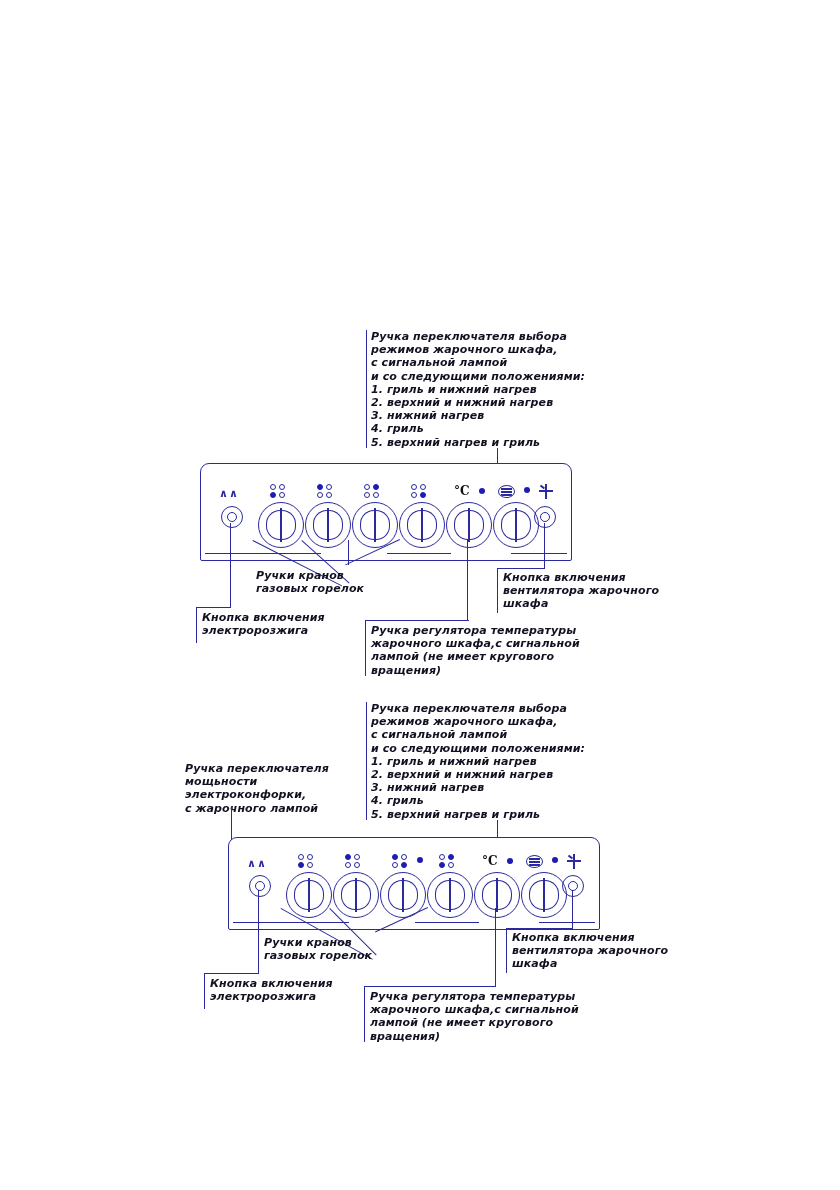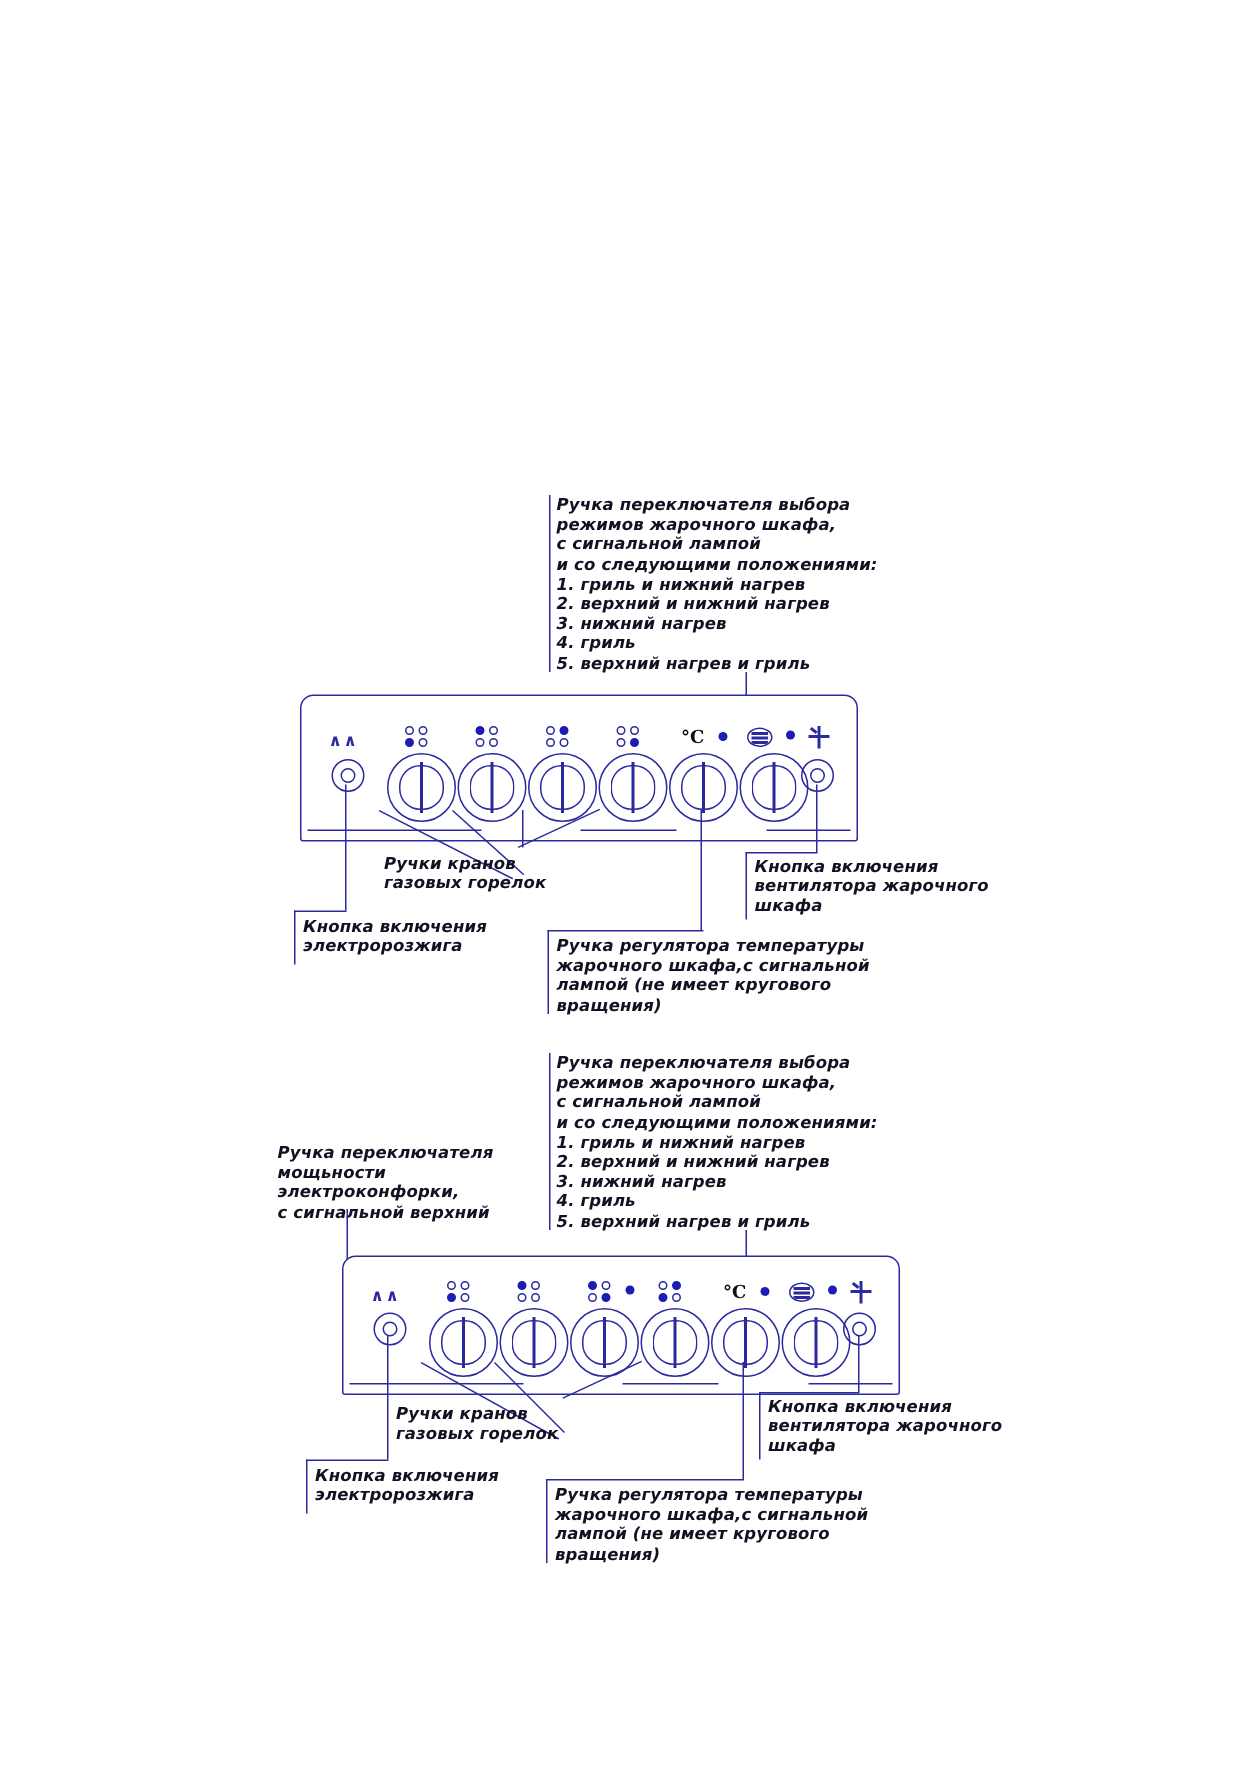--- a/index.html
+++ b/index.html
@@ -206,21 +206,21 @@
 1. гриль и нижний нагрев
 2. верхний и нижний нагрев
 3. нижний нагрев
 4. гриль
 5. верхний нагрев и гриль</div>
   <div class="vline" style="left:366px;top:702px;height:118px;"></div>
   <div class="vline" style="left:497px;top:820px;height:62px;"></div>
 
   <div class="note" style="left:185px;top:762px;width:185px;">Ручка переключателя
 мощьности электроконфорки,
-с сигнальной верхний</div>
+с жарочного лампой</div>
   <div class="vline" style="left:231px;top:806px;height:76px;"></div>
   <div class="diag" style="left:231px;top:882px;width:160px;transform:rotate(4deg);"></div>
 
   <div class="panel" style="left:228px;top:837px;width:372px;height:93px;">
 
     <div class="sparkicon" style="left:18px;top:20px;">∧∧</div>
     <div class="button" style="left:20px;top:37px;">
         <span class="inner"></span>
       </div>
 

